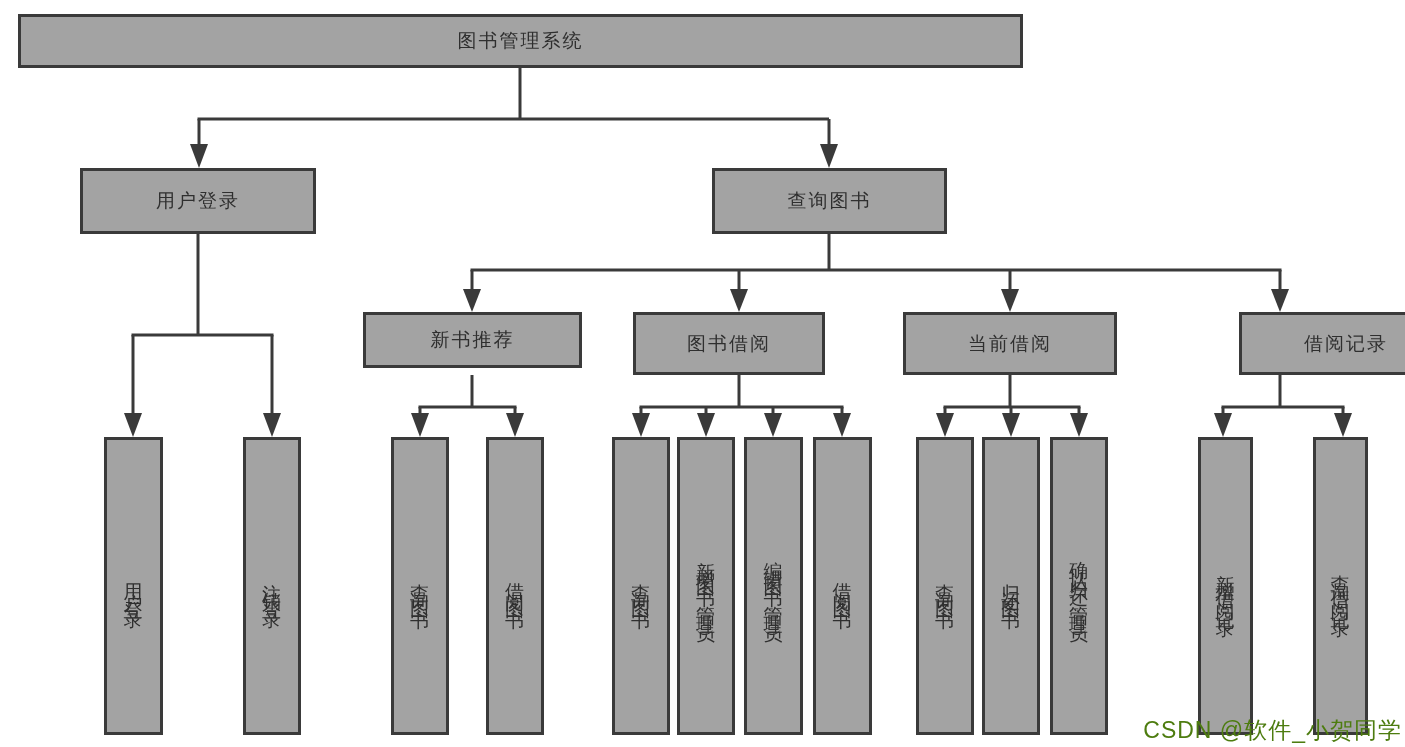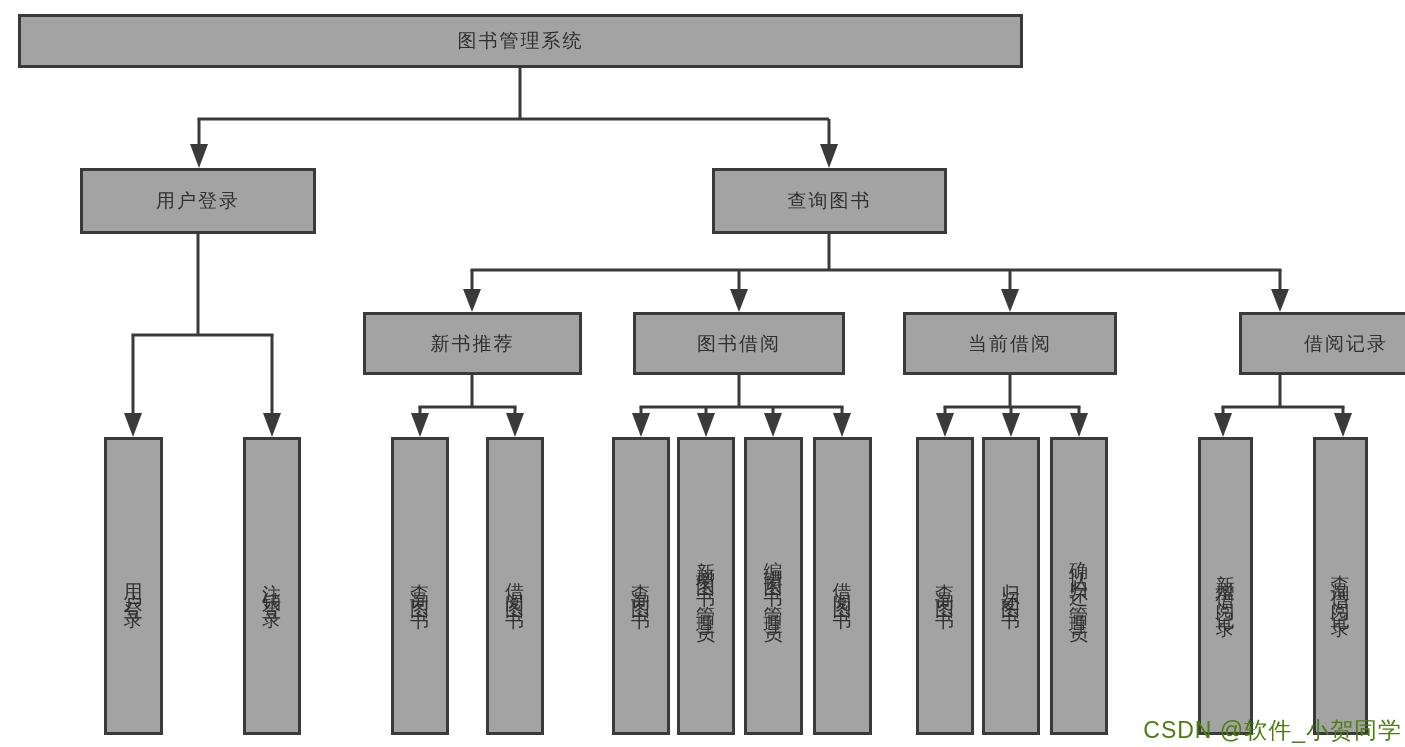--- a/index.html
+++ b/index.html
@@ -126,24 +126,24 @@
     <span>图书管理系统</span>
   </div>
 
   <div class="box hbox" style="left:80px; top:168px; width:236px; height:66px;">
     <span>用户登录</span>
   </div>
   <div class="box hbox" style="left:712px; top:168px; width:235px; height:66px;">
     <span>查询图书</span>
   </div>
 
-  <div class="box hbox" style="left:363px; top:312px; width:219px; height:63px;">
+  <div class="box hbox" style="left:363px; top:312px; width:219px; height:56px;">
     <span>新书推荐</span>
   </div>
-  <div class="box hbox" style="left:633px; top:312px; width:212px; height:63px;">
+  <div class="box hbox" style="left:633px; top:312px; width:192px; height:63px;">
     <span>图书借阅</span>
   </div>
   <div class="box hbox" style="left:903px; top:312px; width:214px; height:63px;">
     <span>当前借阅</span>
   </div>
   <div class="box hbox" style="left:1239px; top:312px; width:214px; height:63px;">
     <span>借阅记录</span>
   </div>
 
   <div class="box vbox" style="left:104px; top:437px; width:59px; height:298px;">

